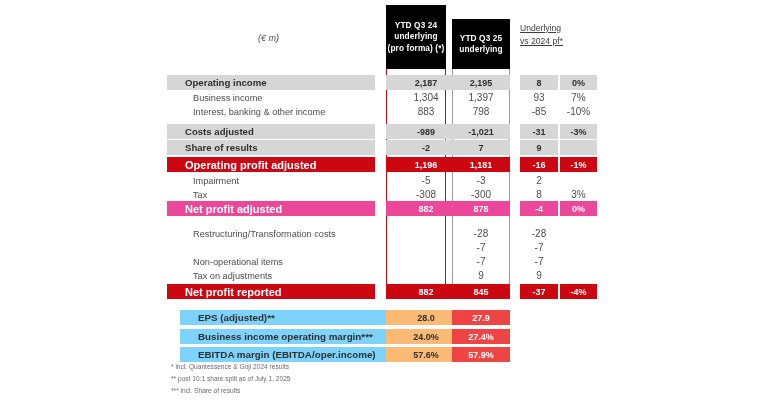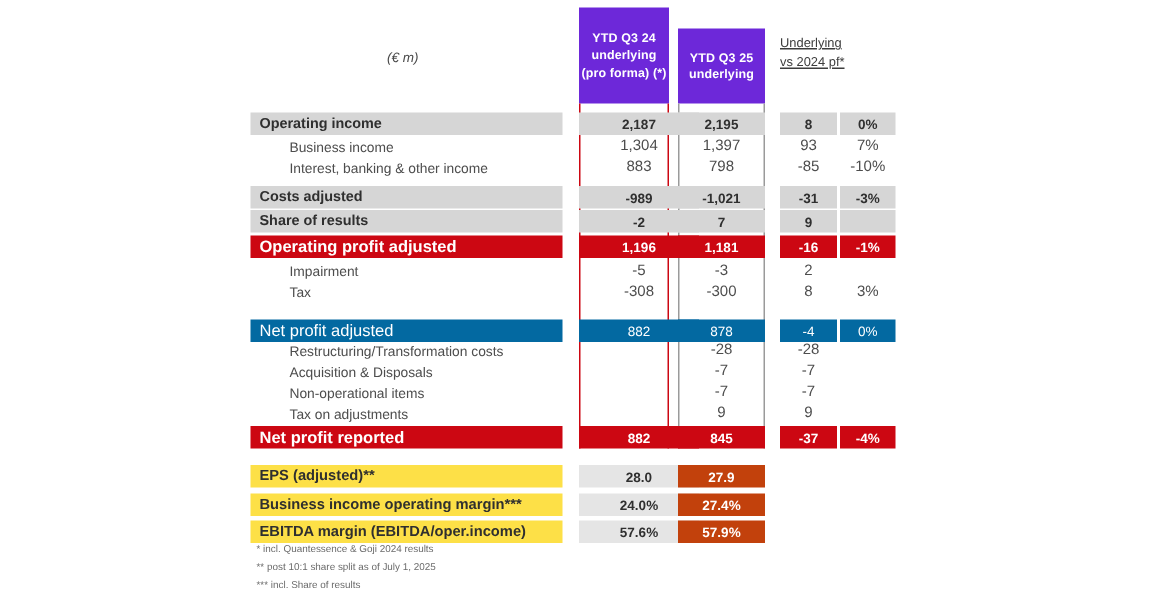--- a/index.html
+++ b/index.html
@@ -4,21 +4,21 @@
 <style>
   html,body{margin:0;padding:0;background:#ffffff;}
   body{width:768px;height:403px;overflow:hidden;
        font-family:"Liberation Sans","DejaVu Sans",sans-serif;
        color:#3d3d3d;-webkit-font-smoothing:antialiased;}
 
   .sheet{position:relative;width:768px;height:403px;}
   .tbl{position:absolute;left:167px;top:0;width:430px;}
 
   
-  .hdr-box{position:absolute;background:#6d28d9;color:#ffffff;
+  .hdr-box{position:absolute;background:#000000;color:#ffffff;
            font-weight:bold;font-size:8.3px;line-height:11.4px;
            text-align:center;letter-spacing:.1px;
            display:flex;align-items:center;justify-content:center;}
   #hdr24{left:386px;top:5px;width:60px;height:64px;}
   #hdr25{left:452px;top:19px;width:58px;height:50px;}
 
   .hdr-delta{position:absolute;left:520px;top:22px;width:76px;
              text-align:left;font-size:8.6px;line-height:13px;
              color:#3d3d3d;font-weight:normal;}
   .hdr-delta span{display:block;text-decoration:underline;white-space:nowrap;}
@@ -31,39 +31,39 @@
           pointer-events:none;}
   #box24{left:386px;width:60px;border-left:1.3px solid #CC0712;
          border-right:1.3px solid #CC0712;}
   #box25{left:452px;width:58px;border-left:1.3px solid #9a9a9a;
          border-right:1.3px solid #9a9a9a;}
 
   
   .row{position:absolute;left:0;width:430px;height:15px;}
   .lbl{position:absolute;left:0;width:208px;height:15px;
        display:flex;align-items:center;font-size:9.6px;
-       padding-left:6px;box-sizing:border-box;white-space:nowrap;}
+       padding-left:18px;box-sizing:border-box;white-space:nowrap;}
   .cell{position:absolute;height:15px;display:flex;align-items:center;
         justify-content:center;font-size:9px;white-space:nowrap;}
   .c24{left:219px;width:80px;}
   .c25{left:285px;width:58px;}
   .cd {left:353px;width:38px;}
   .cp {left:393px;width:37px;}
 
   
   .t-sub  .lbl,.t-sub  .cell{background:#d6d6d6;font-weight:bold;color:#2f2f2f;}
   .t-item .lbl{padding-left:26px;font-size:9.2px;color:#4d4d4d;}
   .t-item .cell{font-size:10px;color:#4d4d4d;}
   .t-red  .lbl,.t-red  .cell{background:#CC0712;color:#ffffff;font-weight:bold;}
-  .t-dark .lbl,.t-dark .cell{background:#0369a1;color:#ffffff;font-weight:normal;margin-top:12px;}
+  .t-dark .lbl,.t-dark .cell{background:#ec4899;color:#ffffff;font-weight:bold;}
   .t-dark .lbl{font-size:11px;}
   .t-red.big .lbl{font-size:11px;}
-  .t-metric .lbl{background:#fde047;font-weight:bold;color:#2f2f2f;font-size:9.8px;}
-  .t-metric .c24{background:#e5e5e5;font-weight:bold;color:#2f2f2f;}
-  .t-metric .c25{background:#c2410c;color:#ffffff;font-weight:bold;}
+  .t-metric .lbl{background:#7dd3fc;font-weight:bold;color:#2f2f2f;font-size:9.8px;margin-left:13px;}
+  .t-metric .c24{background:#fdba74;font-weight:bold;color:#2f2f2f;}
+  .t-metric .c25{background:#ef4444;color:#ffffff;font-weight:bold;}
   .t-sub .cd,.t-sub .cp{font-weight:bold;}
 
   .foot{position:absolute;left:171px;font-size:6.6px;color:#6b6b6b;
         white-space:nowrap;}
 </style>
 </head>
 <body>
 
 <div class="sheet">
 
@@ -145,21 +145,20 @@
         <div class="cell cp">0%</div>
       </div>
       <div class="row t-item" style="top: 226px;">
         <div class="lbl">Restructuring/Transformation costs</div>
         <div class="cell c24" style="background: transparent;"></div>
         <div class="cell c25">-28</div>
         <div class="cell cd">-28</div>
         <div class="cell cp" style="background: transparent;"></div>
       </div>
       <div class="row t-item" style="top: 240px;">
-        <div class="lbl">Acquisition &amp; Disposals</div>
         <div class="cell c24" style="background: transparent;"></div>
         <div class="cell c25">-7</div>
         <div class="cell cd">-7</div>
         <div class="cell cp" style="background: transparent;"></div>
       </div>
       <div class="row t-item" style="top: 254px;">
         <div class="lbl">Non-operational items</div>
         <div class="cell c24" style="background: transparent;"></div>
         <div class="cell c25">-7</div>
         <div class="cell cd">-7</div>

